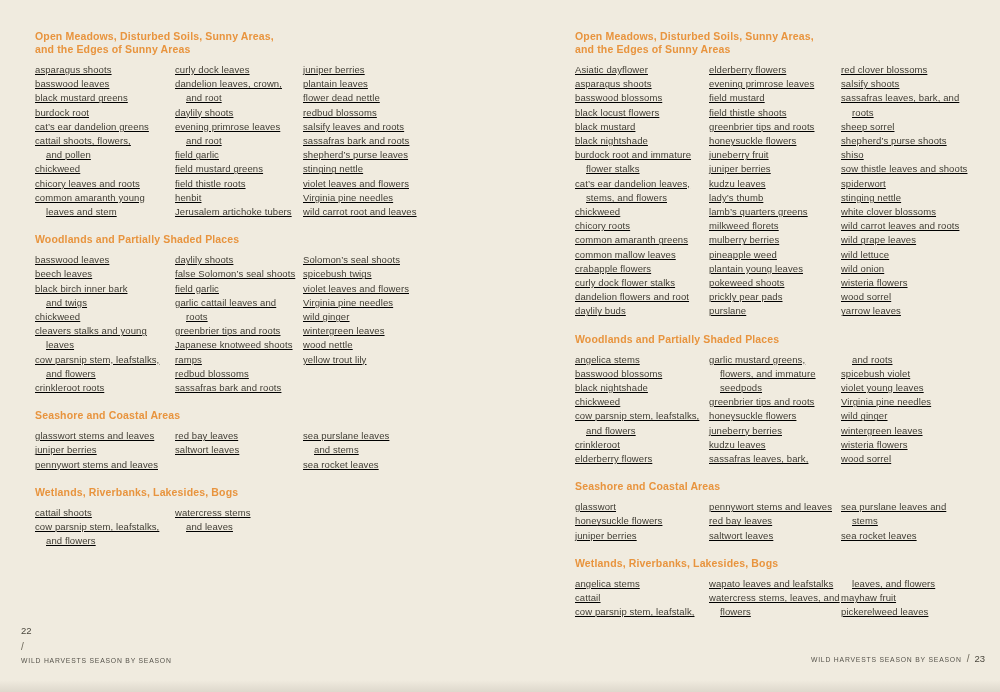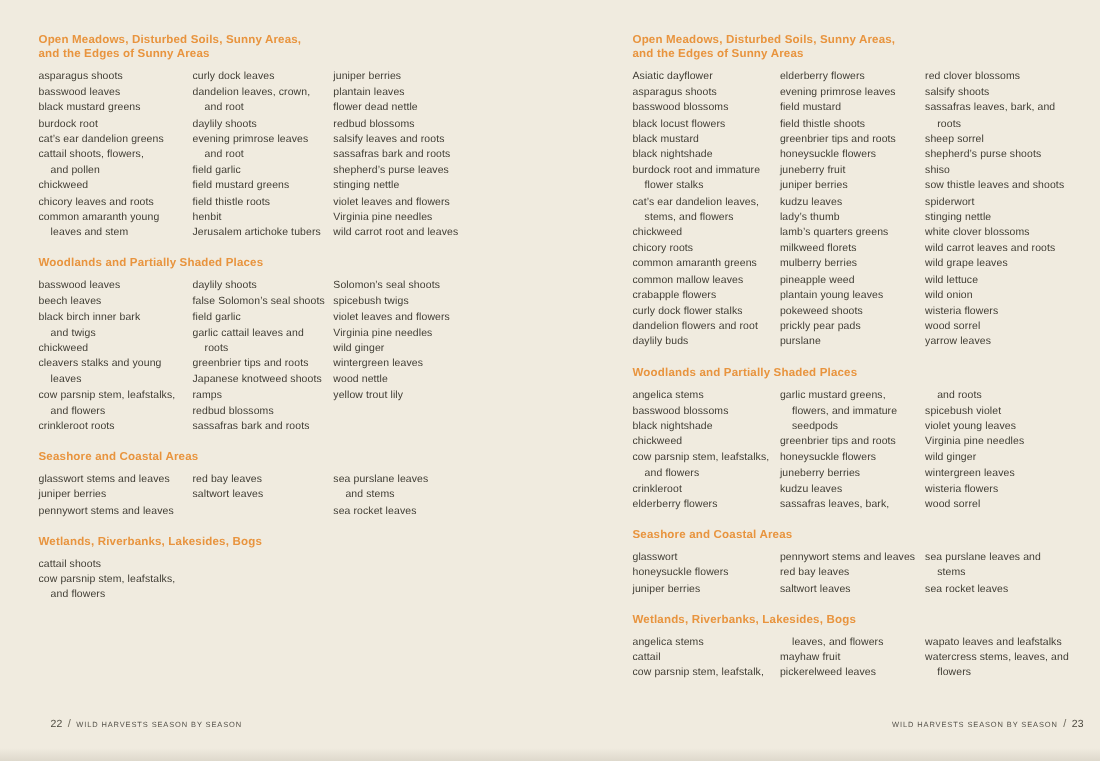--- a/index.html
+++ b/index.html
@@ -28,21 +28,21 @@
   .sec { margin-bottom: 14px; }
   .sec-heading {
     color: #e8943e;
     font-weight: 700;
     font-size: 10.5px;
     line-height: 13px;
     letter-spacing: 0.15px;
     margin-bottom: 7px;
   }
 
-  .cols { display: flex; }
+  .cols { display: flex; text-decoration: underline; }
   .col { box-sizing: border-box; padding-right: 6px; }
 
   .page-left  .col:nth-child(1) { width: 140px; }
   .page-left  .col:nth-child(2) { width: 128px; }
   .page-left  .col:nth-child(3) { flex: 1; }
   .page-right .col:nth-child(1) { width: 134px; }
   .page-right .col:nth-child(2) { width: 132px; }
   .page-right .col:nth-child(3) { flex: 1; }
 
   .line {
@@ -55,21 +55,21 @@
   .line.indent { padding-left: 11px; }
 
   .footer {
     position: absolute;
     bottom: 28px;
     display: flex;
     align-items: baseline;
     gap: 5px;
     color: #55524a;
   }
-  .footer-left  { left: 46px; }
+  .footer-left  { left: 21px; flex-direction: column; }
   .footer-right { right: 15px; }
   .footer .ftitle {
     font-size: 6.8px;
     letter-spacing: 0.8px;
     color: #55524a;
   }
   .footer .pnum {
     font-size: 9.5px;
     color: #4a473d;
   }
@@ -202,20 +202,24 @@
       </div>
       <div class="sec">
         <div class="sec-heading">
           <div>Wetlands, Riverbanks, Lakesides, Bogs</div>
         </div>
         <div class="cols">
           <div class="col">
             <div class="line">cattail shoots</div>
             <div class="line">cow parsnip stem, leafstalks,</div>
             <div class="line indent">and flowers</div>
+          </div>
+          <div class="col">
+            <div class="line">watercress stems</div>
+            <div class="line indent">and leaves</div>
           </div>
         </div>
       </div>
     </div>
 </div>
 
 <div class="page page-right">
   <div class="sections">
       <div class="sec">
         <div class="sec-heading">
@@ -348,28 +352,28 @@
         <div class="sec-heading">
           <div>Wetlands, Riverbanks, Lakesides, Bogs</div>
         </div>
         <div class="cols">
           <div class="col">
             <div class="line">angelica stems</div>
             <div class="line">cattail</div>
             <div class="line">cow parsnip stem, leafstalk,</div>
           </div>
           <div class="col">
+            <div class="line">wapato leaves and leafstalks</div>
+            <div class="line">watercress stems, leaves, and</div>
+            <div class="line indent">flowers</div>
+          </div>
+          <div class="col">
             <div class="line indent">leaves, and flowers</div>
             <div class="line">mayhaw fruit</div>
             <div class="line">pickerelweed leaves</div>
-          </div>
-          <div class="col">
-            <div class="line">wapato leaves and leafstalks</div>
-            <div class="line">watercress stems, leaves, and</div>
-            <div class="line indent">flowers</div>
           </div>
         </div>
       </div>
     </div>
 </div>
 
 <div class="footer footer-left">
   <span class="pnum">22</span>
   <span class="slash">/</span>
   <span class="ftitle">WILD HARVESTS SEASON BY SEASON</span>

